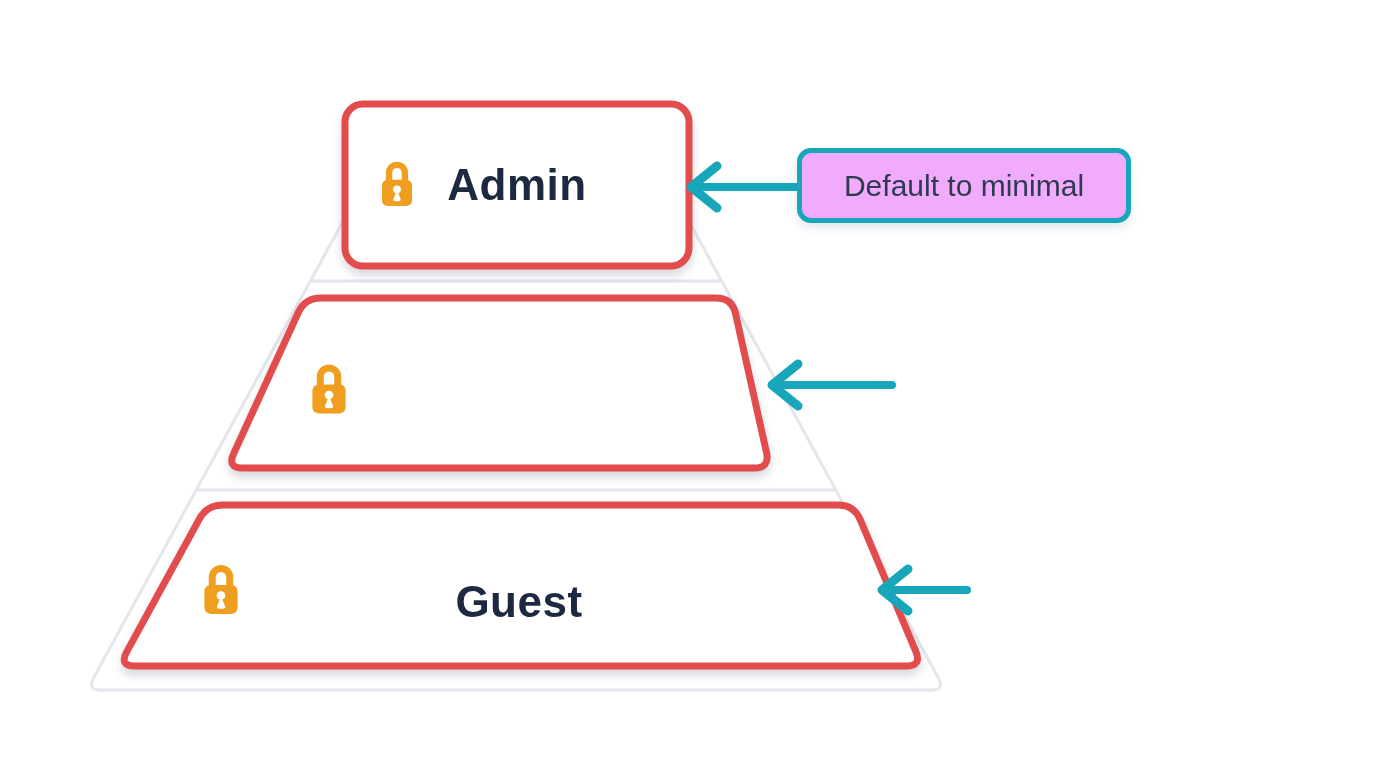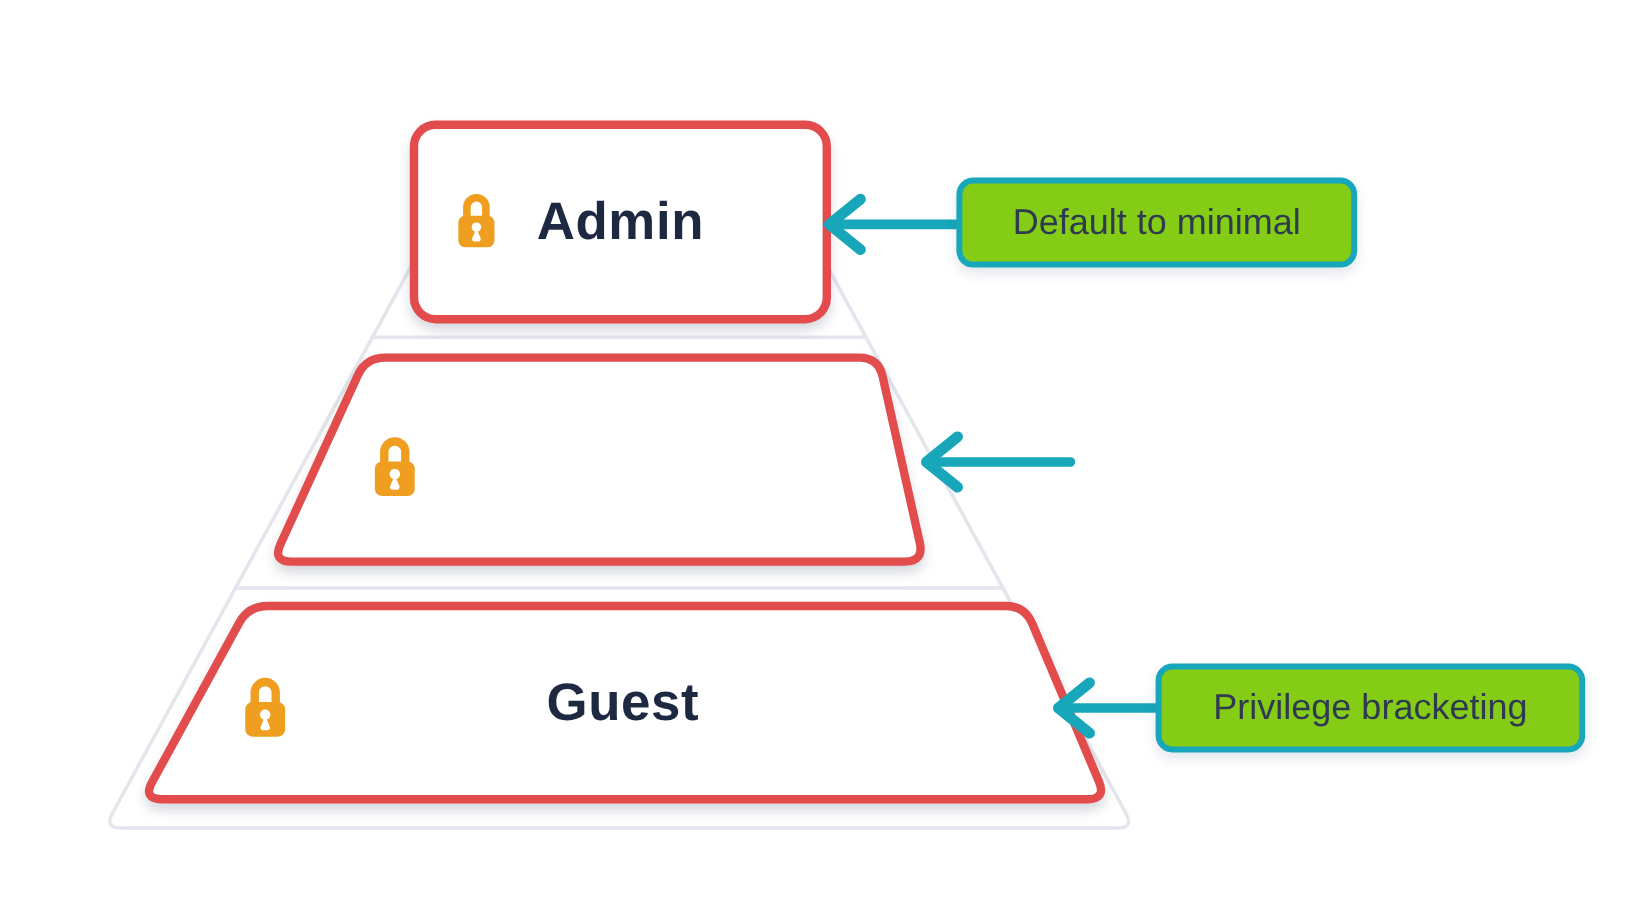--- a/index.html
+++ b/index.html
@@ -21,21 +21,21 @@
   .level-label {
     position:absolute; display:flex; align-items:center; justify-content:center;
     font-size:44px; font-weight:600; color:var(--label-text,#1d2940); letter-spacing:0.5px;
   }
   .lock { position:absolute; }
   .lock-shackle { fill:none; stroke:var(--lock,#ef9e1f); }
   .lock-body { fill:var(--lock,#ef9e1f); }
   .lock-hole, .lock-stem { fill:#ffffff; }
 
   .callout {
-    position:absolute; box-sizing:border-box; background:#84cc16;
+    position:absolute; box-sizing:border-box; background:#f0abfc;
     border:5px solid var(--annotation-border,#17a6ba); border-radius:14px;
     display:flex; align-items:center; justify-content:center;
     font-size:30px; font-weight:500; color:var(--annotation-text,#2e3a50);
     box-shadow:0 5px 9px rgba(90,110,140,0.16);
   }
 </style>
 </head>
 <body>
 
 <div id="canvas">
@@ -77,24 +77,21 @@
   <svg class="lock" style="left:178px; top:560px; width:42px; height:57px;" viewBox="0 0 48 62" aria-hidden="true">
     <path class="lock-shackle" d="M14 30 V18 a10 10 0 0 1 20 0 V30" stroke-width="8"></path>
     <rect class="lock-body" x="5" y="27" width="38" height="33" rx="7"></rect>
     <circle class="lock-hole" cx="24" cy="39" r="5"></circle>
     <path class="lock-stem" d="M24 40 l-4.5 11 a2.5 2.5 0 0 0 2.4 3 h4.2 a2.5 2.5 0 0 0 2.4 -3 Z"></path>
   </svg>
 
   <div class="level-label" style="left:323px; top:104px; width:344px; height:162px;">
     <span>Admin</span>
   </div>
-  <div class="level-label" style="left:185px; top:505px; width:624px; height:161px;justify-content:center;">
+  <div class="level-label" style="left:185px; top:521px; width:624px; height:161px;justify-content:center;">
     <span>Guest</span>
   </div>
 
   <div class="callout" style="left:775px; top:148px; width:334px; height:75px;">
     <span>Default to minimal</span>
   </div>
-  <div class="callout" style="left:941px; top:553px; width:358px; height:74px;">
-    <span>Privilege bracketing</span>
-  </div>
 
 </div>
 
 </body></html>

